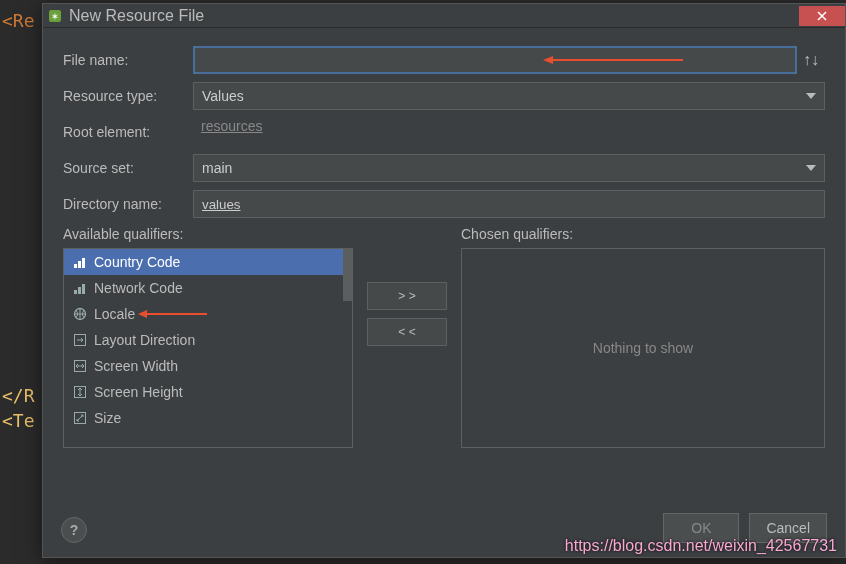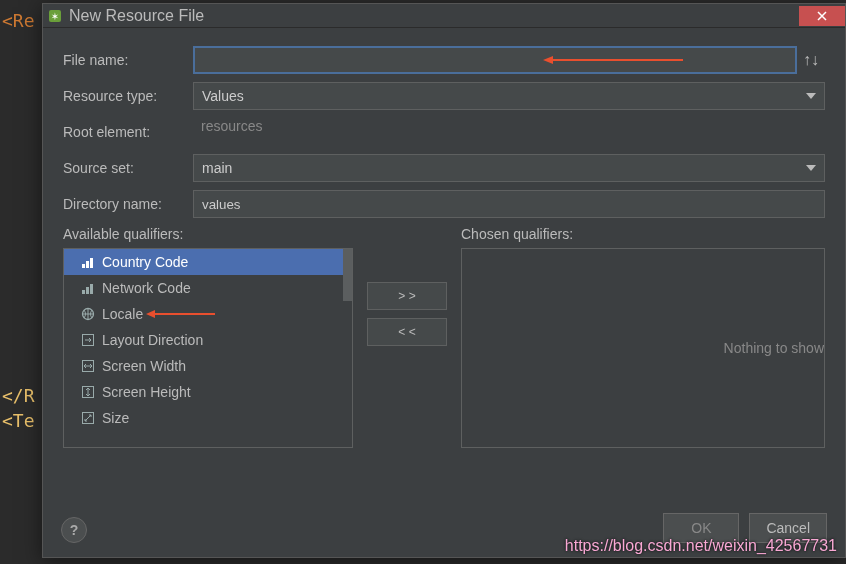--- a/index.html
+++ b/index.html
@@ -42,20 +42,21 @@
     color:#fff; font-size:12px;
   }
   .body { padding: 18px 20px 10px 20px; }
   .form-row { display:flex; align-items:center; margin-bottom:8px; }
   .form-row .lbl { width:130px; color:#bbb; }
   .form-row .ctrl { flex:1; position:relative; }
   .input {
     width:100%; height:28px; background:#45494a;
     border:1px solid #5e6060; color:#ccc; padding:0 8px;
     outline:none;
+    text-decoration:underline;
   }
   .input.focused { border:2px solid #4a6e9b; background:#45494a; }
   .input.readonly { border:none; background:transparent; color:#888; padding-left:8px;}
   .select {
     width:100%; height:28px; background:#45494a;
     border:1px solid #5e6060; color:#ccc; display:flex;
     align-items:center; padding:0 8px; position:relative;
   }
   .select .caret {
     margin-left:auto; width:0;height:0;
@@ -71,26 +72,26 @@
     border:1px solid #5e6060; height:200px; background:#3c3f41; overflow:hidden;
     position:relative;
   }
   .list .scroll-track {
     position:absolute; top:0; right:0; width:9px; height:100%; background:#3c3f41;
   }
   .list .scroll-thumb {
     position:absolute; top:0; right:0; width:9px; height:52px; background:#5b5e5f;
   }
   .list-item {
-    height:26px; display:flex; align-items:center; padding:0 16px;
+    height:26px; display:flex; align-items:center; padding:0 8px;
     color:#bbb; gap:6px; cursor:default;
   }
   .list-item.sel { background:#4b6eaf; color:#fff; }
   .list-item .qicon { width:16px;height:16px; display:flex;align-items:center;justify-content:center; font-size:12px; color:#9aa;}
-  .list.empty { display:flex; align-items:center; justify-content:flex-end; color:#888;}
+  .list.empty { display:flex; align-items:center; justify-content:center; color:#888;}
   .move-btn {
     width:80px; height:28px; background:#45494a; border:1px solid #5e6060;
     color:#bbb; display:flex;align-items:center;justify-content:center;
     font-size:12px; cursor:pointer;
   }
   .dialog-buttons {
     position:absolute; right:18px; bottom:14px; display:flex; gap:10px; align-items:center;
   }
   .help {
     position:absolute; left:18px; bottom:14px;

